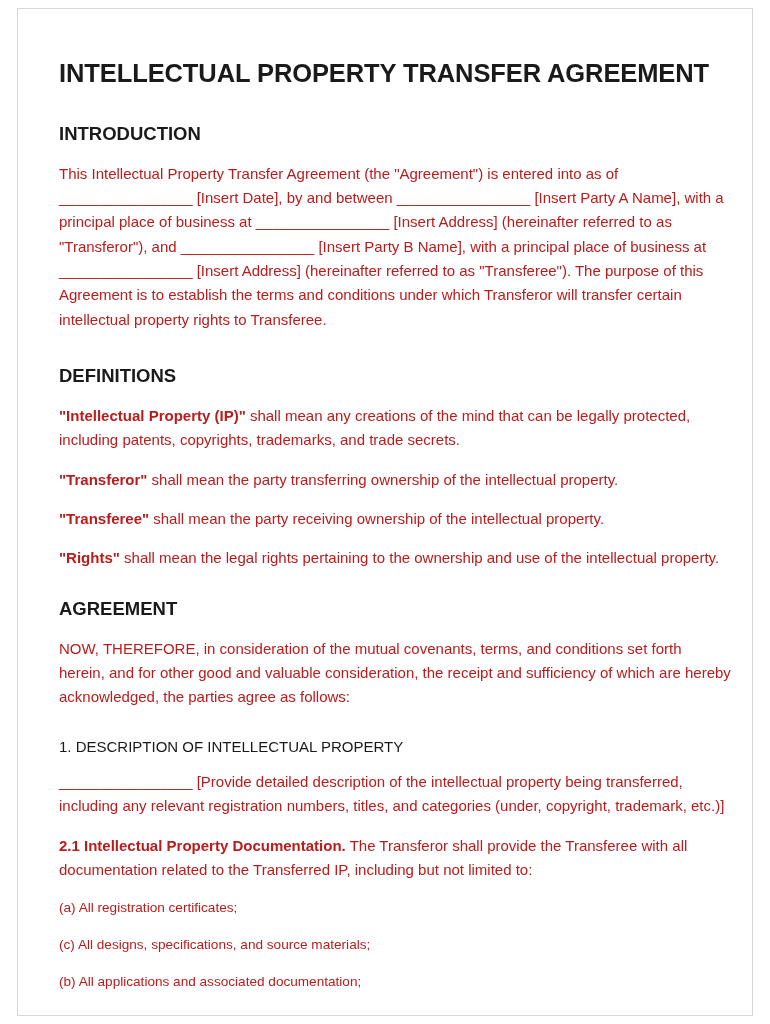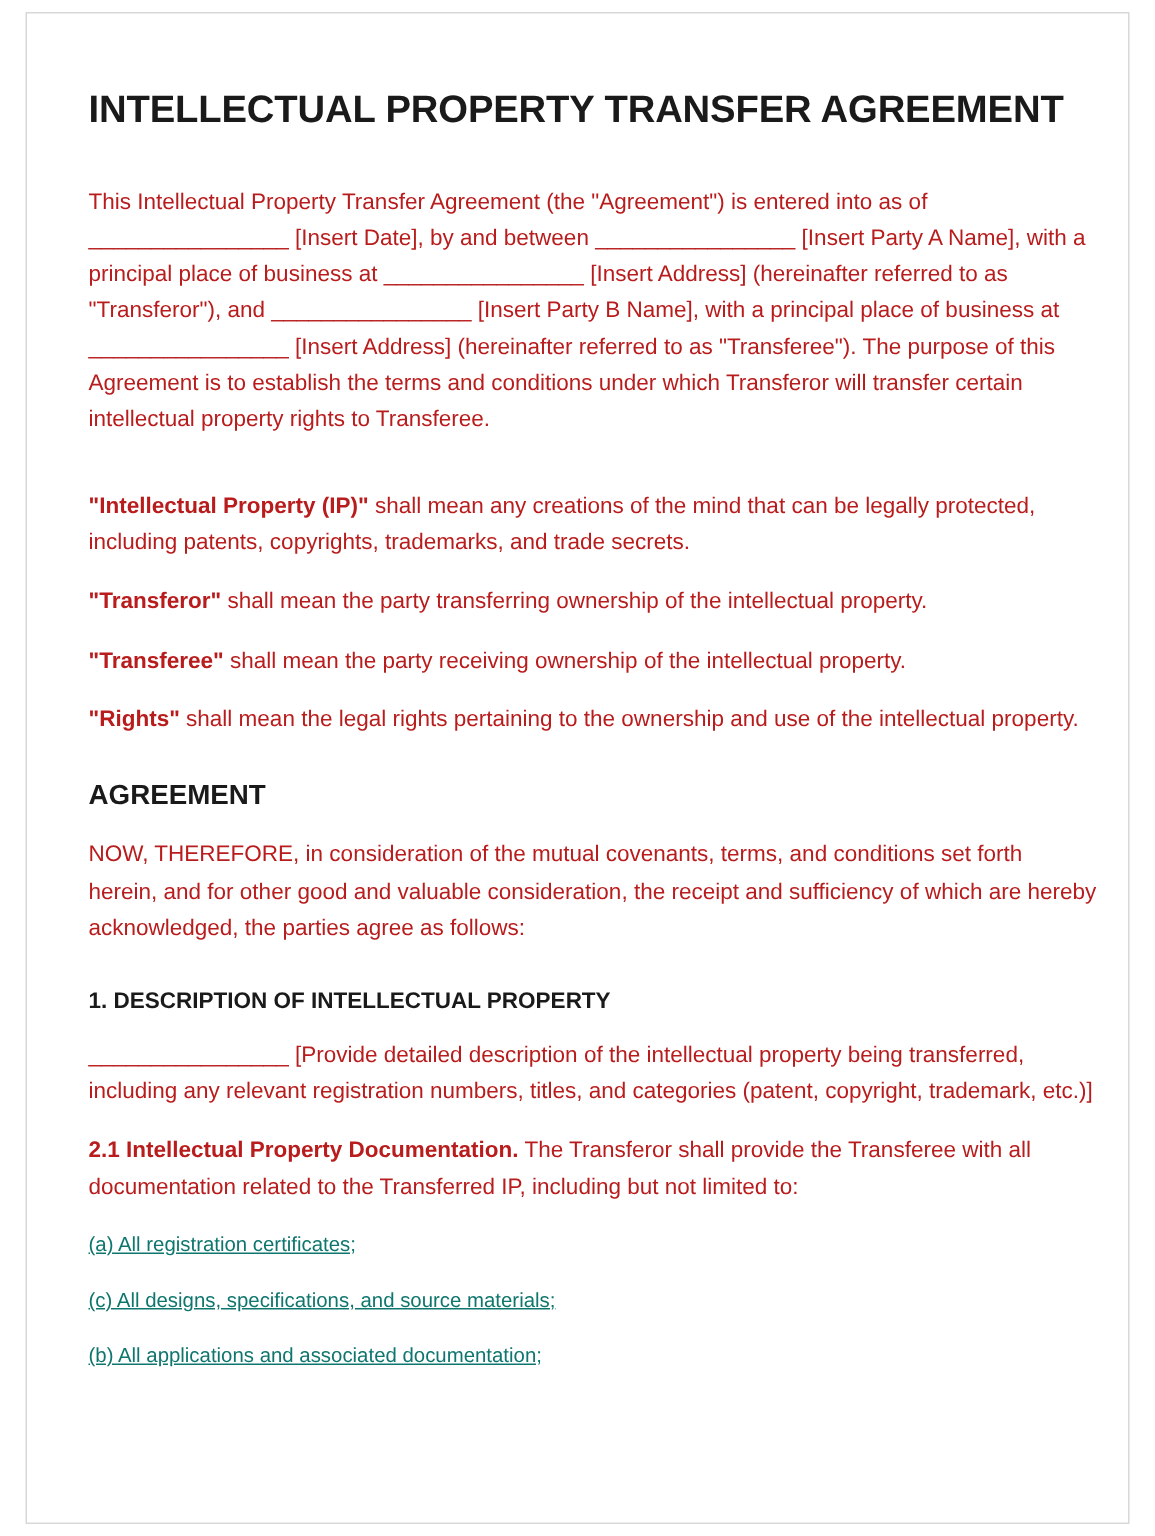--- a/index.html
+++ b/index.html
@@ -45,21 +45,21 @@
   }
   h2.section-heading {
     font-size: 18.5px;
     font-weight: bold;
     margin: 0 0 17px 0;
     line-height: 1.2;
     color: #1a1a1a;
   }
   h3.sub-heading {
     font-size: 15px;
-    font-weight: bold;
+    font-weight: normal;
     margin: 0 0 14px 0;
     line-height: 1.3;
     color: #1a1a1a;
   }
   p.para {
     font-size: 15px;
     line-height: 1.62;
     margin: 0 0 15px 0;
     color: #b91c1c;
     text-align: left;
@@ -68,38 +68,39 @@
     height: 18px;
   }
   .spacer-md {
     height: 12px;
   }
   b, strong { font-weight: bold; }
   .list-item {
     font-size: 13.6px;
     line-height: 1.62;
     margin: 0 0 15px 0;
-    color: #0f766e;
-    text-decoration: underline;
+    color: #b91c1c;
   }
 </style>
 </head>
 <body>
 
 <div class="page">
   <div class="page-border"></div>
 
   <div class="content">
 
     <h1 class="doc-title">INTELLECTUAL PROPERTY TRANSFER AGREEMENT</h1>
 
+    <h2 class="section-heading">INTRODUCTION</h2>
     <p class="para">This Intellectual Property Transfer Agreement (the "Agreement") is entered into as of ________________ [Insert Date], by and between ________________ [Insert Party A Name], with a principal place of business at ________________ [Insert Address] (hereinafter referred to as "Transferor"), and ________________ [Insert Party B Name], with a principal place of business at ________________ [Insert Address] (hereinafter referred to as "Transferee"). The purpose of this Agreement is to establish the terms and conditions under which Transferor will transfer certain intellectual property rights to Transferee.</p>
 
     <div class="spacer-lg"></div>
 
+    <h2 class="section-heading">DEFINITIONS</h2>
 
     <p class="para">
       <b>"Intellectual Property (IP)"</b><span> shall mean any creations of the mind that can be legally protected, including patents, copyrights, trademarks, and trade secrets.</span>
     </p>
     <p class="para">
       <b>"Transferor"</b><span> shall mean the party transferring ownership of the intellectual property.</span>
     </p>
     <p class="para">
       <b>"Transferee"</b><span> shall mean the party receiving ownership of the intellectual property.</span>
     </p>
@@ -110,21 +111,21 @@
     <div class="spacer-md"></div>
 
     <h2 class="section-heading">AGREEMENT</h2>
     <p class="para">NOW, THEREFORE, in consideration of the mutual covenants, terms, and conditions set forth herein, and for other good and valuable consideration, the receipt and sufficiency of which are hereby acknowledged, the parties agree as follows:</p>
 
     <div class="spacer-md"></div>
 
     <h3 class="sub-heading">1. DESCRIPTION OF INTELLECTUAL PROPERTY</h3>
 
 
-    <p class="para">________________ [Provide detailed description of the intellectual property being transferred, including any relevant registration numbers, titles, and categories (patent, copyright, trademark, etc.)]</p>
+    <p class="para">________________ [Provide detailed description of the intellectual property being transferred, including any relevant registration numbers, titles, and categories (under, copyright, trademark, etc.)]</p>
 
     <p class="para">
       <b>2.1 Intellectual Property Documentation.</b><span> The Transferor shall provide the Transferee with all documentation related to the Transferred IP, including but not limited to:</span>
     </p>
 
     <p class="list-item">(a) All registration certificates;</p>
     <p class="list-item">(c) All designs, specifications, and source materials;</p>
     <p class="list-item">(b) All applications and associated documentation;</p>
 
   </div>

